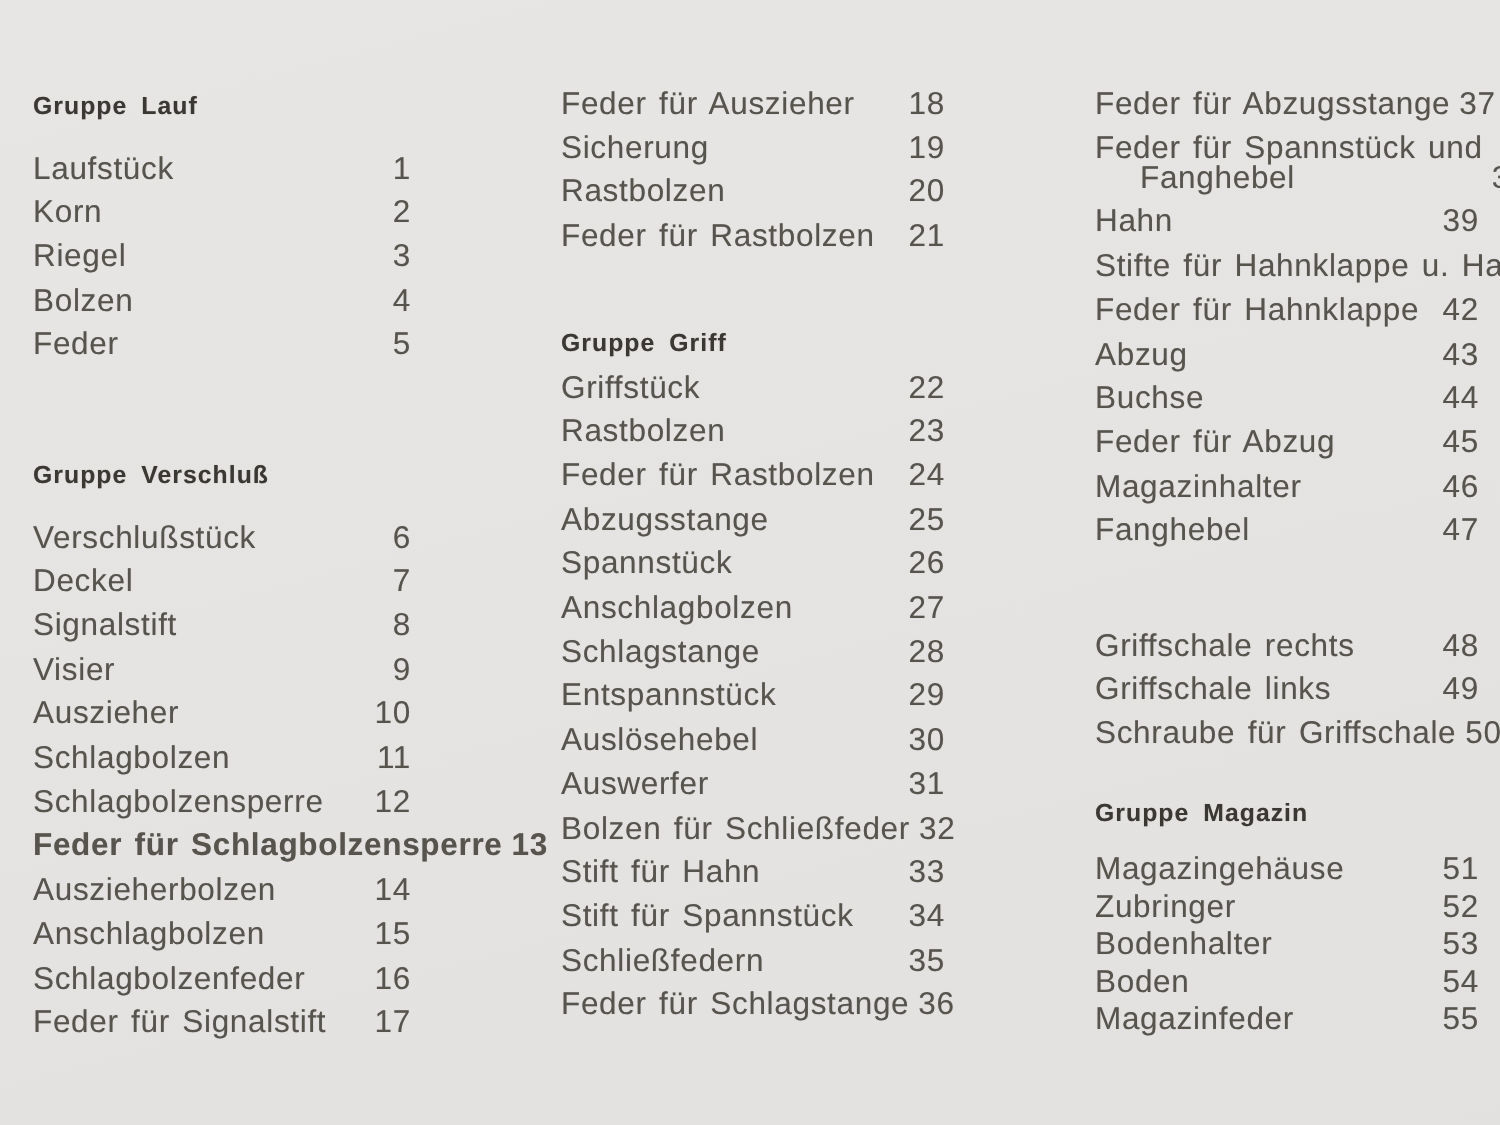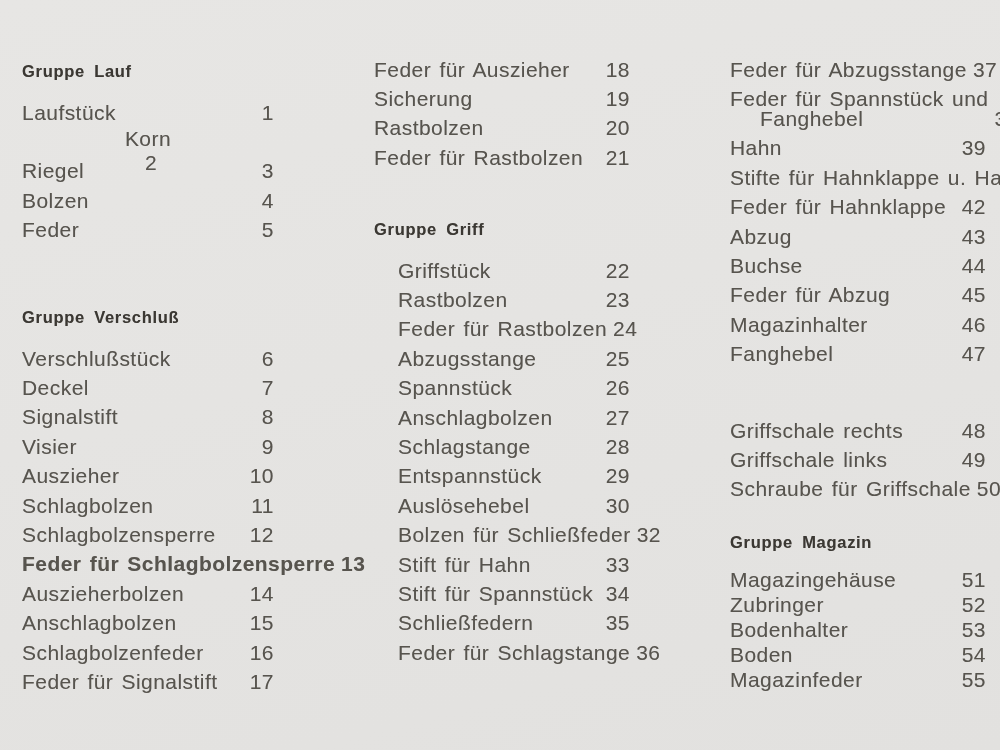--- a/index.html
+++ b/index.html
@@ -42,21 +42,21 @@
 <body>
 
 <div class="page">
   <div class="col" style="left: 22px; width: 252px;">
       <div class="block heading" style="top: 56px;">Gruppe Lauf</div>
       <div class="block" style="top: 98px;">
         <div class="row" style="height: 29.4px;">
           <span class="lbl">Laufstück</span>
           <span class="num">1</span>
         </div>
-        <div class="row" style="height: 29.4px; flex-direction: column;">
+        <div class="row" style="height: 29.4px;">
           <span class="lbl">Korn</span>
           <span class="num">2</span>
         </div>
         <div class="row" style="height: 29.4px;">
           <span class="lbl">Riegel</span>
           <span class="num">3</span>
         </div>
         <div class="row" style="height: 29.4px;">
           <span class="lbl">Bolzen</span>
           <span class="num">4</span>
@@ -131,21 +131,21 @@
         <div class="row" style="height: 29.4px;">
           <span class="lbl">Rastbolzen</span>
           <span class="num">20</span>
         </div>
         <div class="row" style="height: 29.4px;">
           <span class="lbl">Feder für Rastbolzen</span>
           <span class="num">21</span>
         </div>
       </div>
       <div class="block heading" style="top: 214px;">Gruppe Griff</div>
-      <div class="block" style="top: 256px; margin-left: 24px;">
+      <div class="block" style="top: 244px;">
         <div class="row" style="height: 29.4px;">
           <span class="lbl">Griffstück</span>
           <span class="num">22</span>
         </div>
         <div class="row" style="height: 29.4px;">
           <span class="lbl">Rastbolzen</span>
           <span class="num">23</span>
         </div>
         <div class="row" style="height: 29.4px;">
           <span class="lbl">Feder für Rastbolzen</span>
@@ -167,20 +167,24 @@
           <span class="lbl">Schlagstange</span>
           <span class="num">28</span>
         </div>
         <div class="row" style="height: 29.4px;">
           <span class="lbl">Entspannstück</span>
           <span class="num">29</span>
         </div>
         <div class="row" style="height: 29.4px;">
           <span class="lbl">Auslösehebel</span>
           <span class="num">30</span>
+        </div>
+        <div class="row" style="height: 29.4px;">
+          <span class="lbl">Auswerfer</span>
+          <span class="num">31</span>
         </div>
         <div class="row" style="height: 29.4px;">
           <span class="lbl">Bolzen für Schließfeder</span>
           <span class="num">32</span>
         </div>
         <div class="row" style="height: 29.4px;">
           <span class="lbl">Stift für Hahn</span>
           <span class="num">33</span>
         </div>
         <div class="row" style="height: 29.4px;">

